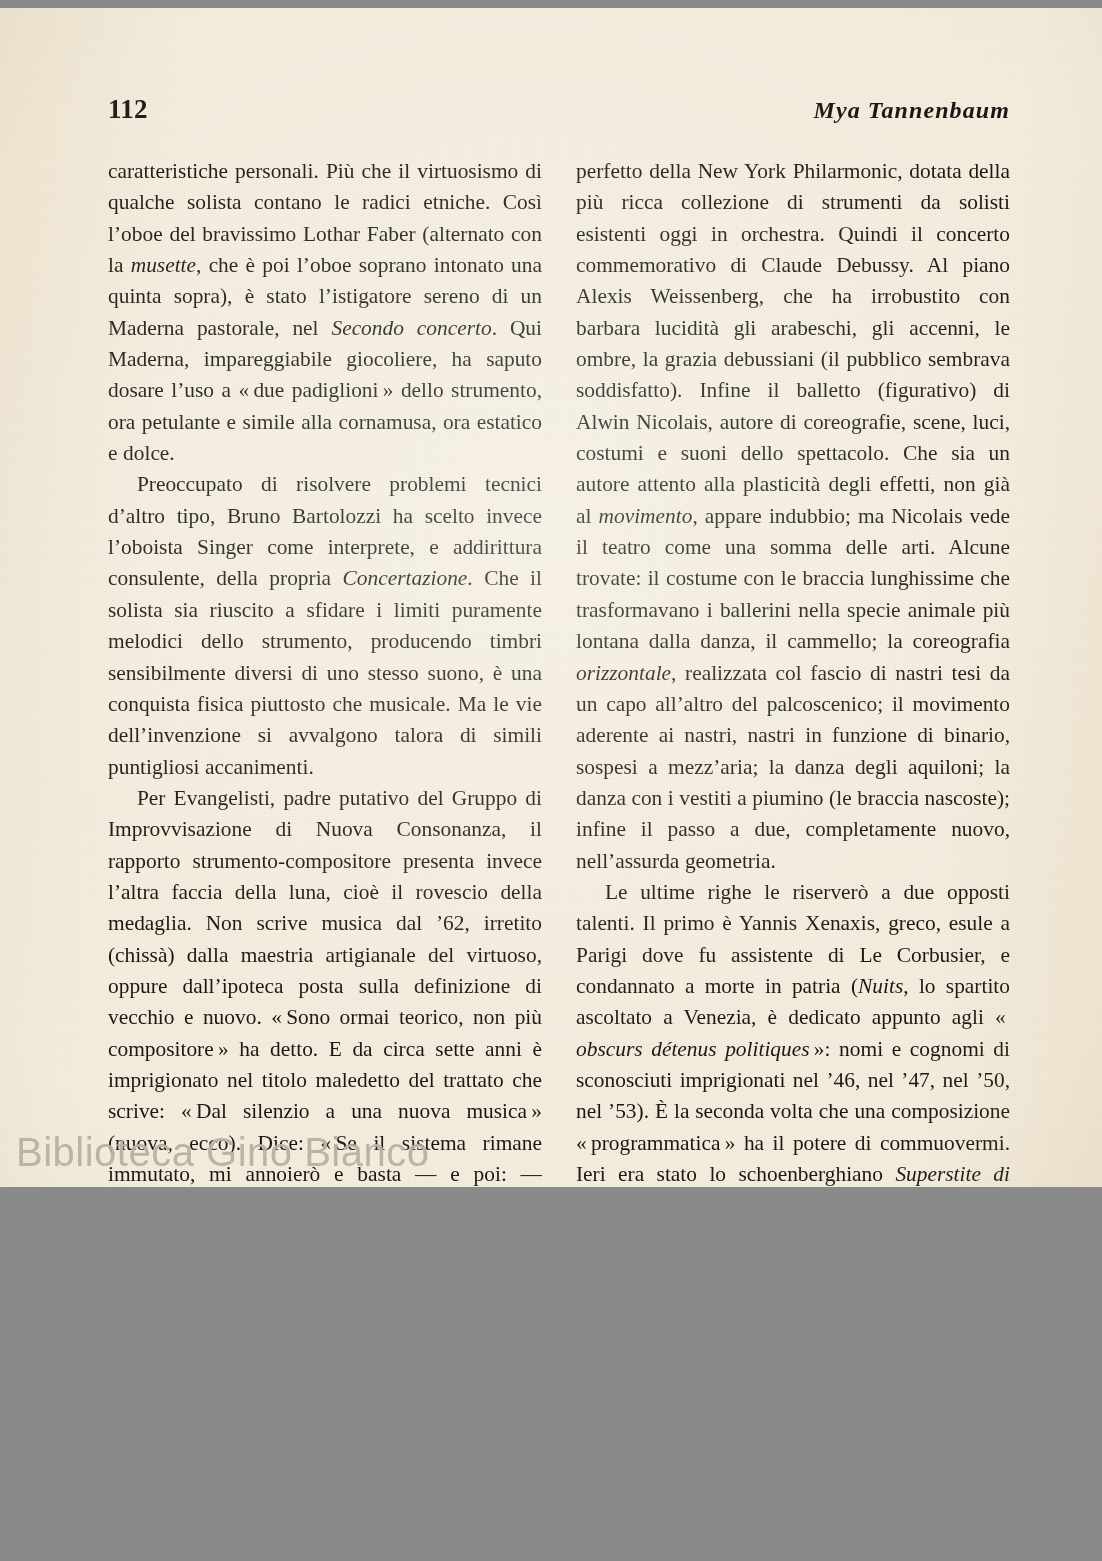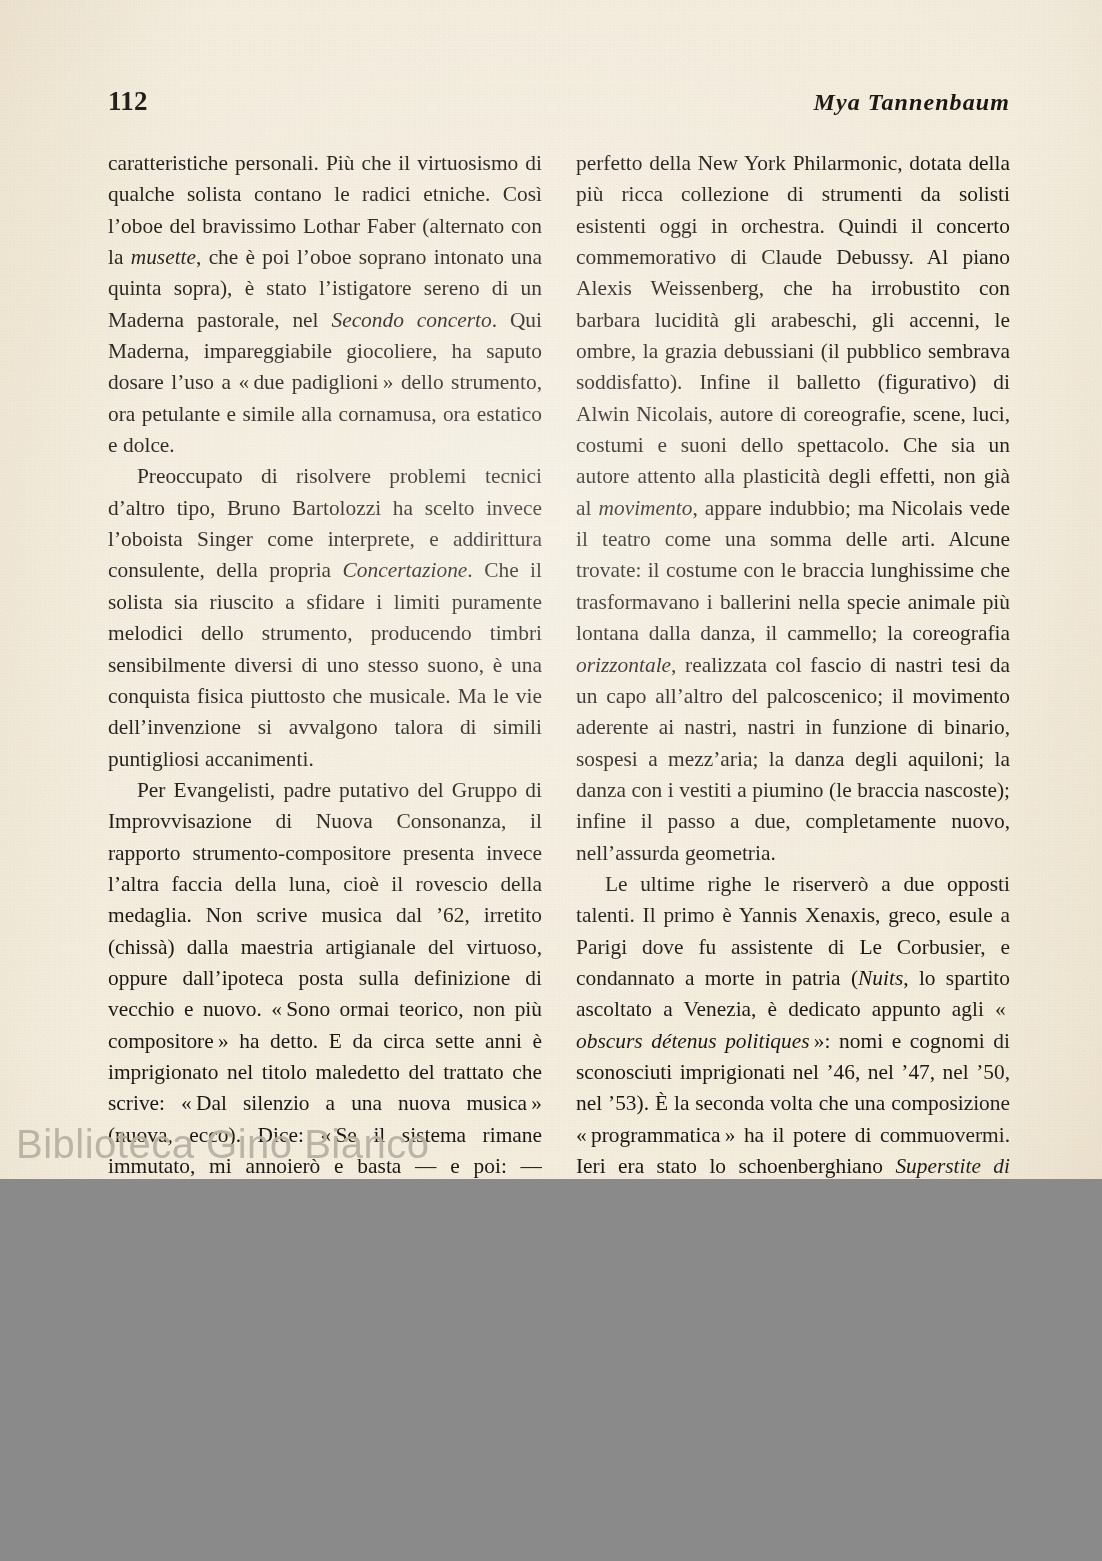--- a/index.html
+++ b/index.html
@@ -6,21 +6,21 @@
   html, body {
     margin: 0;
     padding: 0;
     background: #8a8a8a;
   }
 
   .page {
     position: relative;
     width: 1102px;
     height: 1179px;
-    margin: 0 auto;
+    margin: 8px auto;
     background: #f3ecdd;
     overflow: hidden;
     font-family: "Liberation Serif", "DejaVu Serif", serif;
     color: #1a1712;
   }
 
   
   .grain {
     position: absolute;
     inset: 0;

